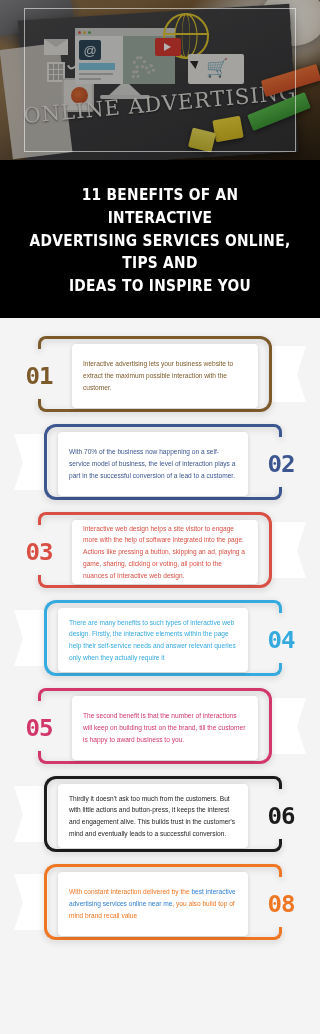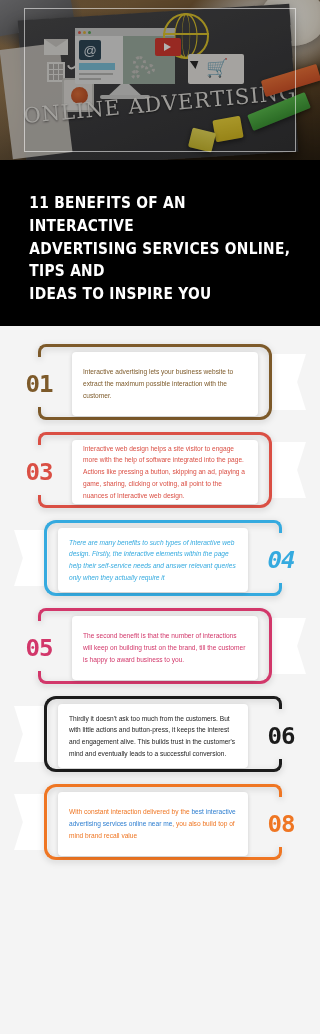--- a/index.html
+++ b/index.html
@@ -218,21 +218,22 @@
   .hero-frame {
     position: absolute;
     left: 24px; right: 24px; top: 8px; bottom: 8px;
     border: 1px solid rgba(255,255,255,.55);
     pointer-events: none;
   }
 
   
   .title-band {
     background: #000;
-    padding: 32px 18px 20px;
+    padding: 24px 18px 20px;
+    text-align: center;
   }
   .title-band h1 {
     color: #fff;
     font-family: "DejaVu Sans", sans-serif;
     font-size: 15px;
     font-weight: bold;
     line-height: 1.52;
     letter-spacing: .3px;
     text-transform: uppercase;
     transform: scaleX(.92);
@@ -425,29 +426,37 @@
 
 <div class="content" id="benefits-list">
     <div class="row" style="color: rgb(125, 90, 42);">
       <div class="tail"></div>
       <div class="bracket"></div>
       <div class="num">01</div>
       <div class="card">
         <p>Interactive advertising lets your business website to extract the maximum possible interaction with the customer.</p>
       </div>
     </div>
+    <div class="row flip" style="color: rgb(60, 86, 144);">
+      <div class="tail"></div>
+      <div class="bracket"></div>
+      <div class="num">02</div>
+      <div class="card">
+        <p>With 70% of the business now happening on a self-service model of business, the level of interaction plays a part in the successful conversion of a lead to a customer.</p>
+      </div>
+    </div>
     <div class="row" style="color: rgb(218, 79, 68);">
       <div class="tail"></div>
       <div class="bracket"></div>
       <div class="num">03</div>
       <div class="card">
         <p>Interactive web design helps a site visitor to engage more with the help of software integrated into the page. Actions like pressing a button, skipping an ad, playing a game, sharing, clicking or voting, all point to the nuances of Interactive web design.</p>
       </div>
     </div>
-    <div class="row flip" style="color: rgb(53, 170, 223); font-style: italic;">
+    <div class="row flip" style="color: rgb(53, 170, 223);">
       <div class="tail"></div>
       <div class="bracket"></div>
       <div class="num">04</div>
       <div class="card">
         <p>There are many benefits to such types of interactive web design. Firstly, the interactive elements within the page help their self-service needs and answer relevant queries only when they actually require it</p>
       </div>
     </div>
     <div class="row" style="color: rgb(210, 55, 106);">
       <div class="tail"></div>
       <div class="bracket"></div>

